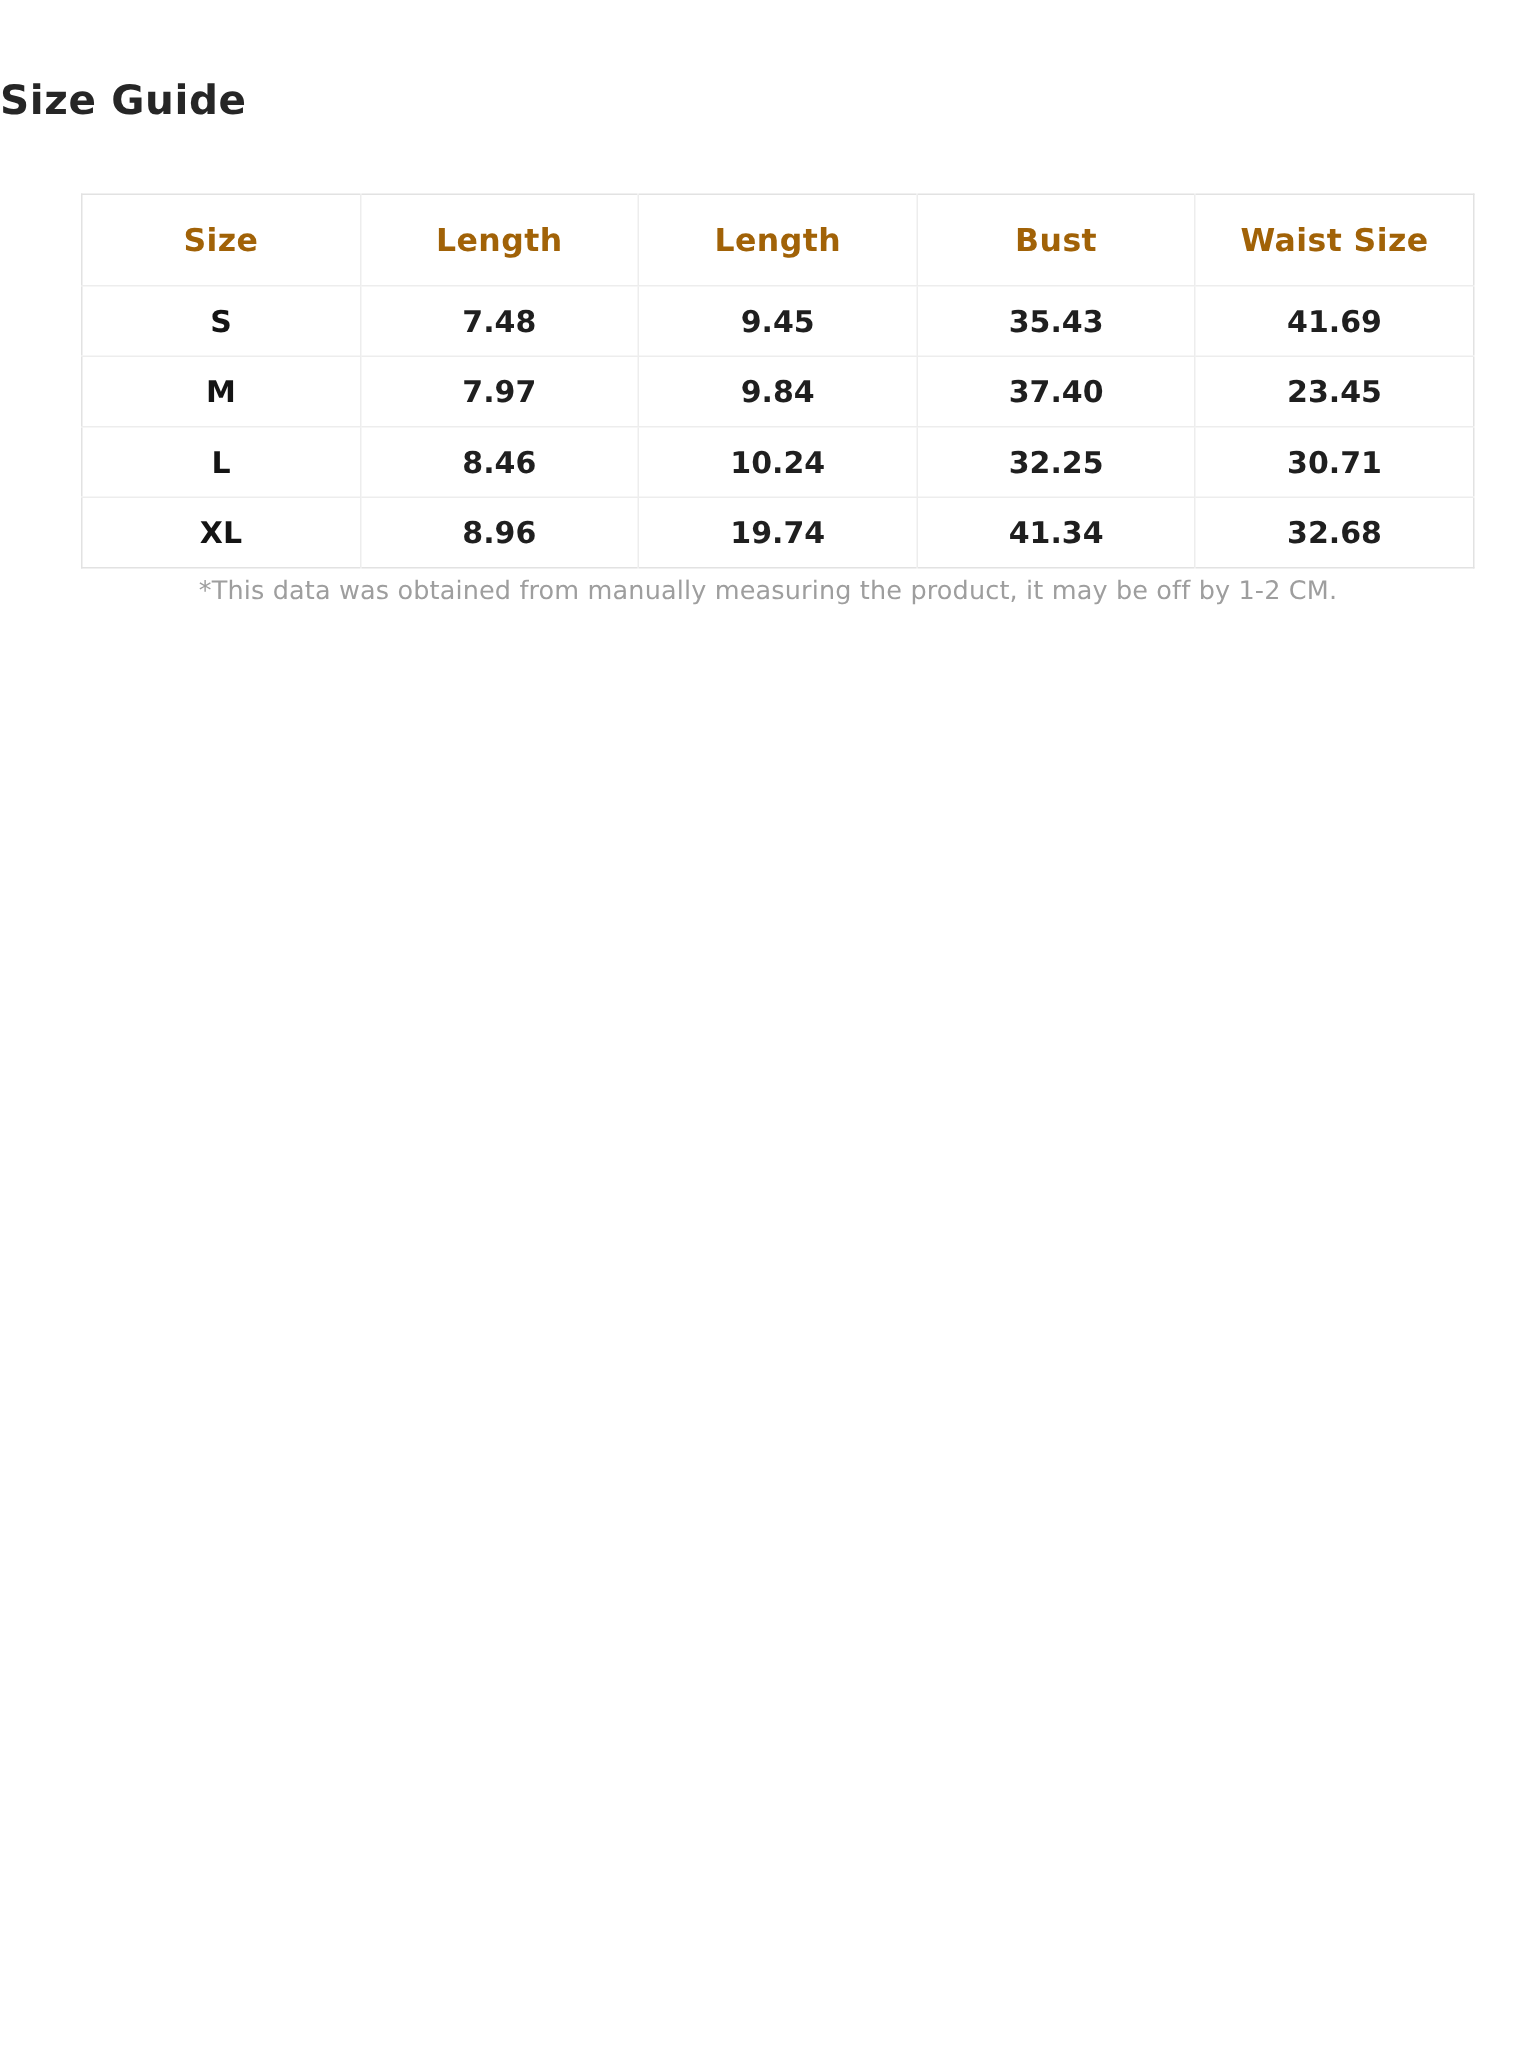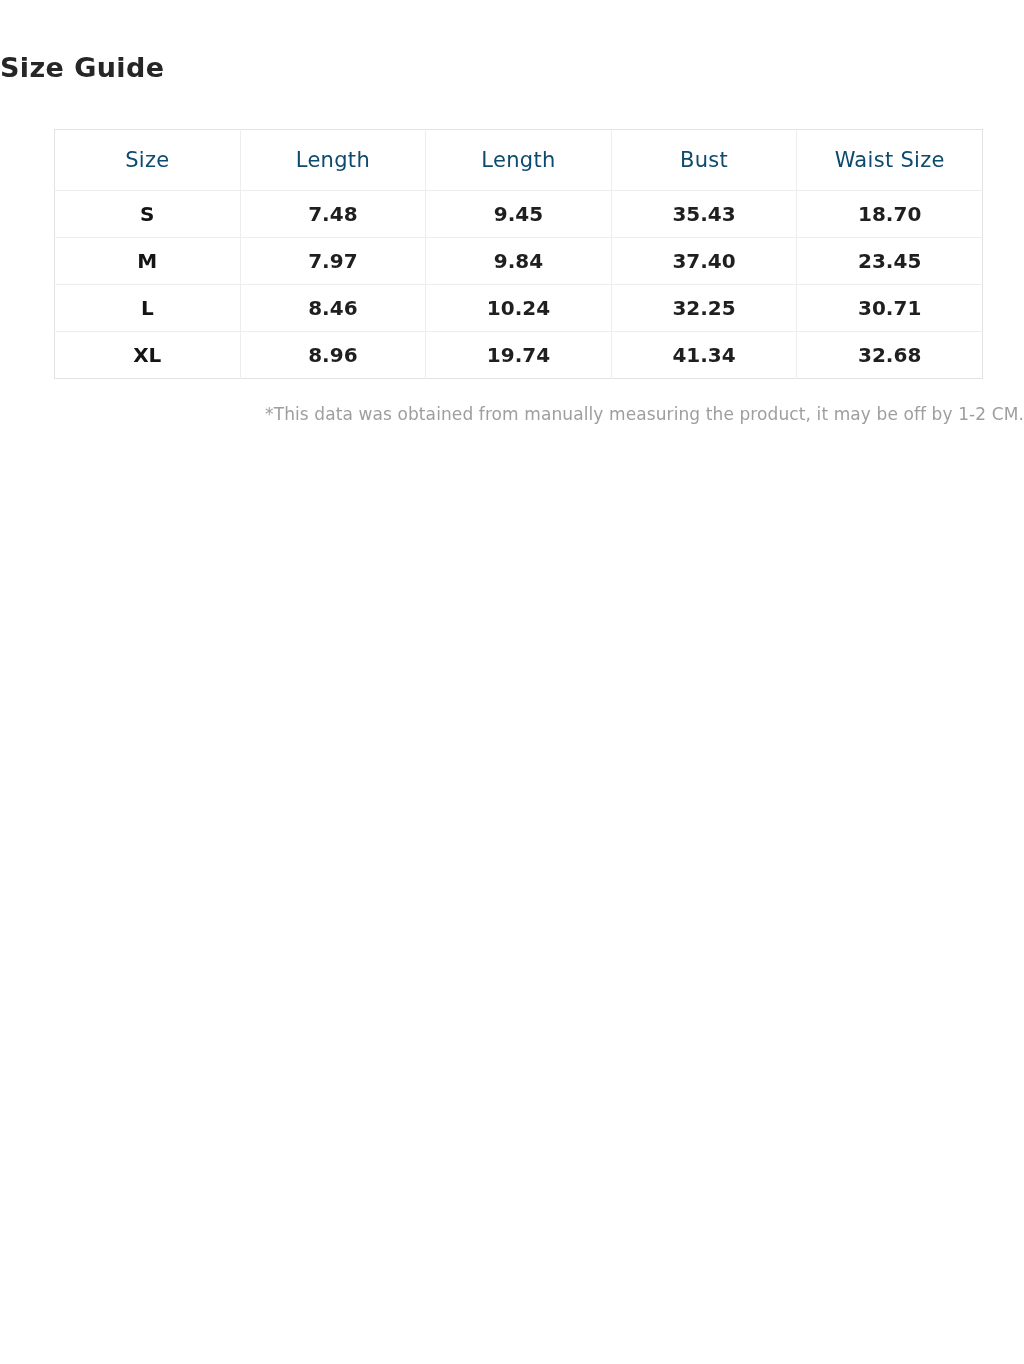--- a/index.html
+++ b/index.html
@@ -59,46 +59,45 @@
   table.size-table th:last-child,
   table.size-table td:last-child {
     border-right: none;
   }
   table.size-table tr:last-child td {
     border-bottom: none;
   }
   thead th {
     height: 60px;
     font-size: 21px;
-    font-weight: normal;
-    color: #0c4a6e;
+    font-weight: bold;
+    color: #a16207;
     letter-spacing: 0.3px;
   }
   tbody td {
     height: 46px;
     font-size: 20px;
     font-weight: bold;
     color: #1f1f1f;
   }
   tbody td.size-cell {
     font-weight: bold;
     font-size: 20px;
     color: #141414;
   }
   .footnote {
     position: absolute;
     top: 382px;
     left: 0;
     width: 1024px;
-    text-align: right;
+    text-align: center;
     font-size: 17px;
     color: #9e9e9e;
     line-height: 24px;
     letter-spacing: 0.1px;
-    margin-top: 20px;
   }
 </style>
 </head>
 <body>
 
 <div class="page">
 
   <div class="title">Size Guide</div>
 
   <div class="table-wrap">
@@ -118,21 +117,21 @@
           <th>Bust</th>
           <th>Waist Size</th>
         </tr>
       </thead>
       <tbody>
         <tr>
           <td class="size-cell">S</td>
           <td>7.48</td>
           <td>9.45</td>
           <td>35.43</td>
-          <td>18.70</td>
+          <td>41.69</td>
         </tr>
         <tr>
           <td class="size-cell">M</td>
           <td>7.97</td>
           <td>9.84</td>
           <td>37.40</td>
           <td>23.45</td>
         </tr>
         <tr>
           <td class="size-cell">L</td>

